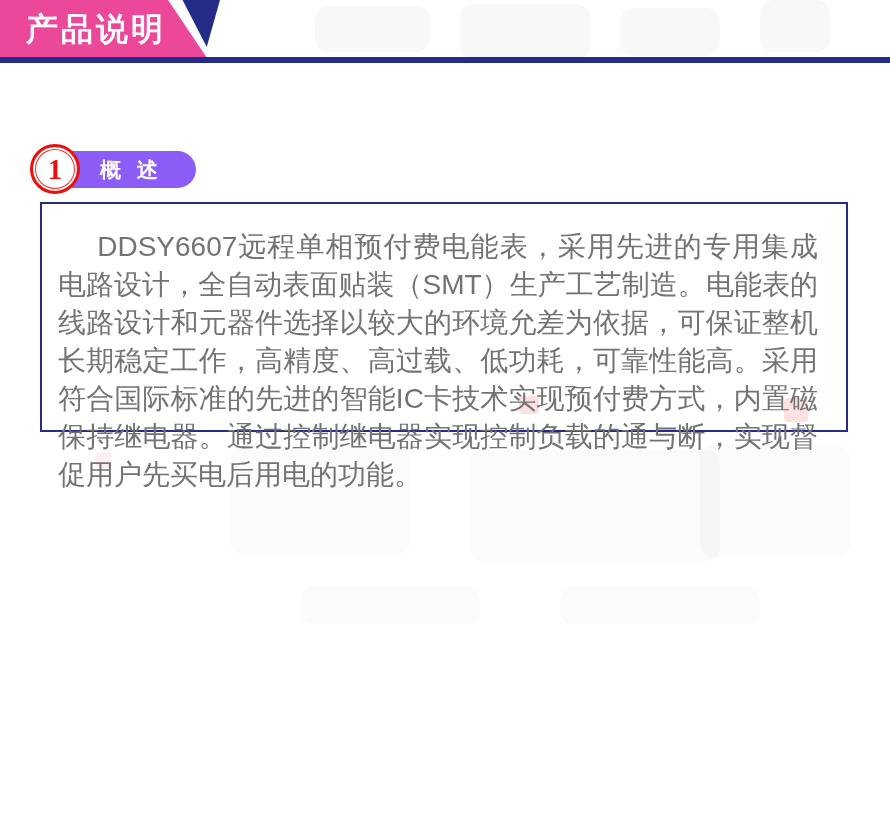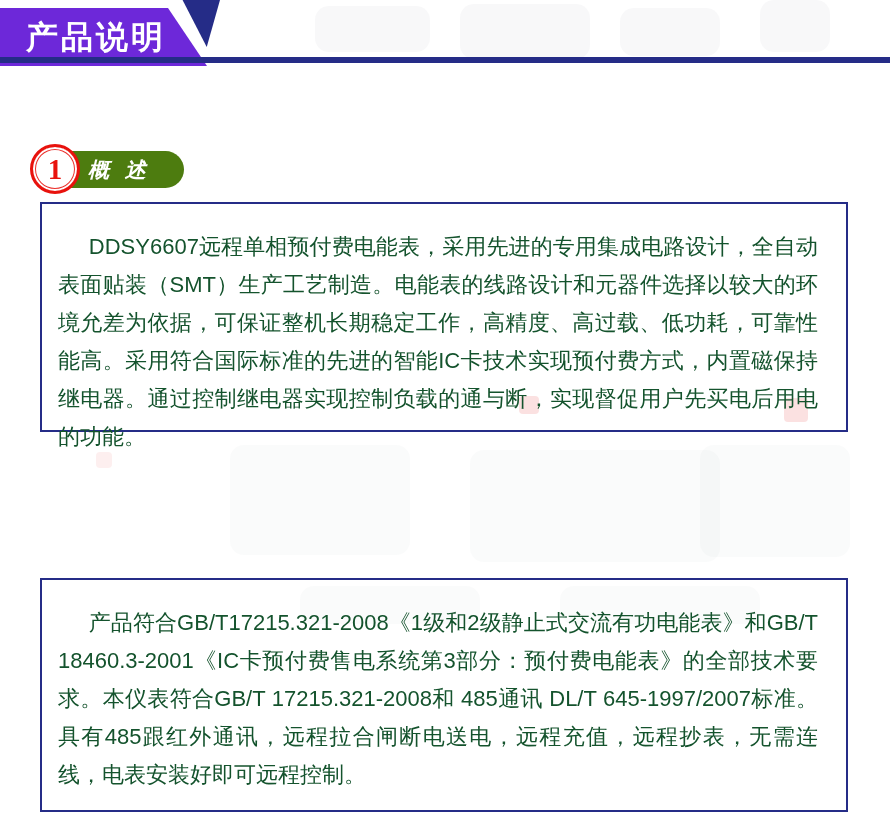--- a/index.html
+++ b/index.html
@@ -6,22 +6,22 @@
   .page{
     position:relative;
     width:890px;height:836px;
     background:#ffffff;
     overflow:hidden;
     font-family:"Liberation Sans","DejaVu Sans",sans-serif;
   }
 
   
   .banner-main{
-    position:absolute;left:0;top:8px;width:230px;height:58px;
-    background:#6d28d9;
+    position:absolute;left:0;top:0;width:230px;height:58px;
+    background:#ec4899;
     clip-path:polygon(0 0,168px 0,207px 100%,0 100%);
     text-align:center;
   }
   .banner-title{
     position:absolute;left:26px;top:0;line-height:58px;
     color:#ffffff;font-size:32px;font-weight:bold;letter-spacing:3px;
     font-family:"Liberation Serif","DejaVu Serif",serif;
     white-space:nowrap;
   }
   .banner-fold{
@@ -36,22 +36,22 @@
 
   
   .wm{position:absolute;border-radius:14px;background:rgba(150,152,168,0.07);}
   .wm.light{background:rgba(150,152,168,0.045);}
   .wm-pink{position:absolute;border-radius:4px;background:rgba(238,120,120,0.22);}
   .wm-pink.light{background:rgba(238,120,120,0.12);}
 
   
   .section-header{position:absolute;left:0;top:0;}
   .pill{
-    position:absolute;left:52px;top:151px;width:132px;height:37px;
-    background:#4d7c0f;border-radius:0 20px 20px 0;font-style:italic;
+    position:absolute;left:64px;top:151px;width:132px;height:37px;
+    background:#8b5cf6;border-radius:0 20px 20px 0;
   }
   .pill span{
     position:absolute;left:36px;top:0;line-height:37px;
     color:#ffffff;font-size:21px;font-weight:bold;letter-spacing:5px;
     white-space:nowrap;
   }
   .num-badge{
     position:absolute;left:30px;top:144px;width:44px;height:44px;
     background:#ffffff;border:3px solid #e8120d;border-radius:50%;
     box-shadow:inset 0 0 0 2px #ffffff, inset 0 0 0 3px rgba(232,18,13,0.85);
@@ -65,21 +65,21 @@
 
   
   .box{
     position:absolute;left:40px;width:804px;
     border:2px solid #252c87;background:transparent;
   }
   .box1{top:202px;height:226px;}
   .box2{top:578px;height:230px;}
   .box p{
     margin:0;padding:24px 28px 0 16px;
-    color:#14532d;font-size:22px;line-height:38px;
+    color:#737373;font-size:28px;line-height:38px;
     text-indent:1.4em;text-align:justify;
   }
   .features{
     position:absolute;left:57px;top:449px;width:793px;margin:0;
     color:#e8120d;font-size:22px;line-height:38px;
     text-indent:1.4em;text-align:justify;
   }
 </style>
 </head>
 <body>
@@ -114,17 +114,14 @@
     <div class="num-badge">
       <span>1</span>
     </div>
   </div>
 
   <div class="box box1">
     <p>DDSY6607远程单相预付费电能表，采用先进的专用集成电路设计，全自动表面贴装（SMT）生产工艺制造。电能表的线路设计和元器件选择以较大的环境允差为依据，可保证整机长期稳定工作，高精度、高过载、低功耗，可靠性能高。采用符合国际标准的先进的智能IC卡技术实现预付费方式，内置磁保持继电器。通过控制继电器实现控制负载的通与断，实现督促用户先买电后用电的功能。</p>
   </div>
 
 
-  <div class="box box2">
-    <p>产品符合GB/T17215.321-2008《1级和2级静止式交流有功电能表》和GB/T 18460.3-2001《IC卡预付费售电系统第3部分：预付费电能表》的全部技术要求。本仪表符合GB/T 17215.321-2008和 485通讯 DL/T 645-1997/2007标准。具有485跟红外通讯，远程拉合闸断电送电，远程充值，远程抄表，无需连线，电表安装好即可远程控制。</p>
-  </div>
 
 </div>
 
 </body></html>

